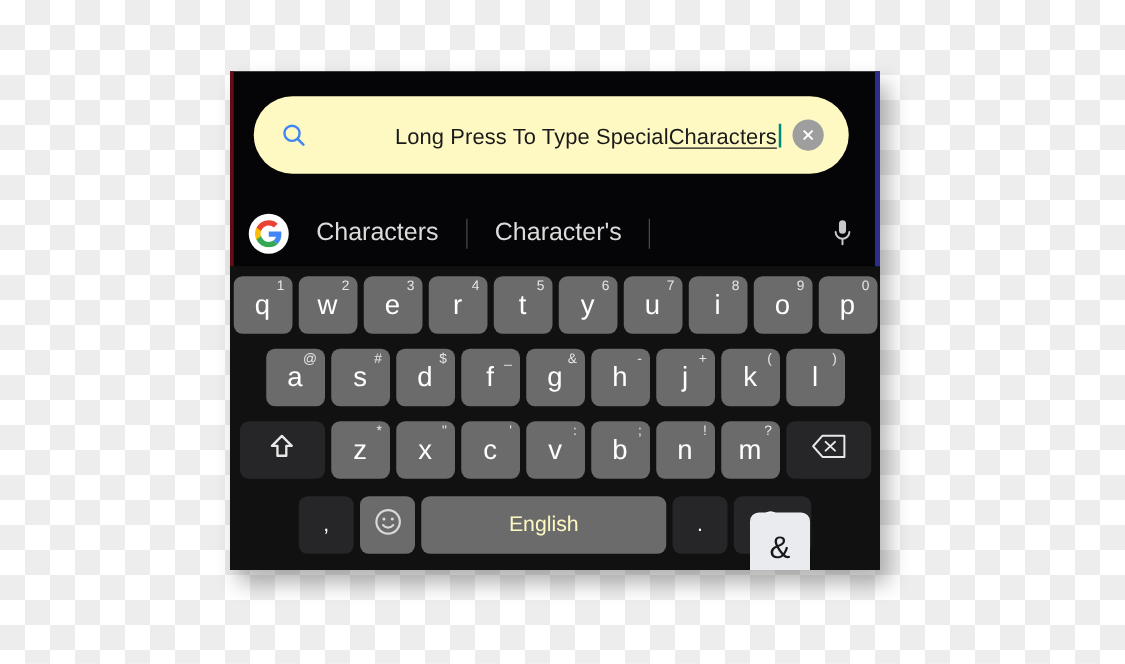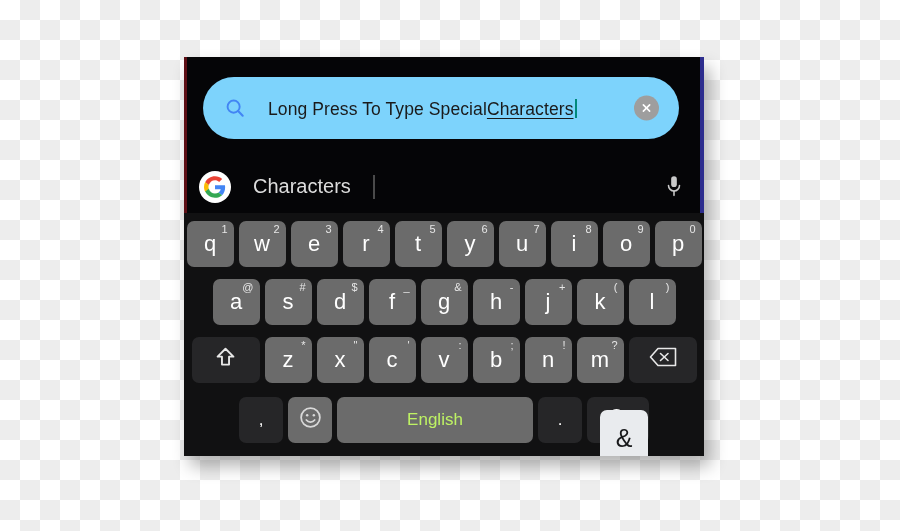--- a/index.html
+++ b/index.html
@@ -21,22 +21,22 @@
     background:#050507;
     box-shadow:6px 10px 16px rgba(0,0,0,.30);
     overflow:hidden;
   }
   .edge-left{position:absolute;left:0;top:0;width:3px;height:100%;background:#5d0f15;}
   .edge-right{position:absolute;right:0;top:0;width:4px;height:100%;background:#2d2d8e;}
 
   
   .searchwrap{position:absolute;left:19px;top:20px;width:476px;height:62px;}
   .searchbar{
-    position:absolute;inset:0;background:#7dd3fc;border-radius:34px;
-    display:flex;align-items:center;
+    position:absolute;inset:0;background:#fef9c3;border-radius:34px;
+    display:flex;align-items:center;gap:48px;
   }
   .search-icon{width:22px;height:22px;margin-left:21px;flex:0 0 auto;}
   .search-text{
     margin-left:22px;font-size:17.5px;color:#1a1a1a;white-space:nowrap;
     letter-spacing:.1px;display:flex;align-items:baseline;
   }
   .composing{text-decoration:underline;text-underline-offset:3px;}
   .caret{display:inline-block;width:2.5px;height:19px;background:#00897b;margin-left:1px;
          position:relative;top:2.5px;}
   .clear-btn{
@@ -80,21 +80,21 @@
     position:absolute;top:3px;right:6px;font-size:11px;color:#e6e6e6;line-height:1;
   }
   .key.dark{background:#262628;}
   .key.wide{width:68px;}
 
   
   .r4 .key{height:46px;font-size:17px;}
   .k-123{width:68px;background:#262628;font-size:18px;}
   .k-comma{width:44px;background:#262628;}
   .k-emoji{width:44px;background:#6b6b6b;}
-  .k-space{width:196px;background:#6b6b6b;font-size:15px;color:#bef264;}
+  .k-space{width:196px;background:#6b6b6b;font-size:15px;color:#fef9c3;}
   .k-period{width:44px;background:#262628;}
   .k-search{width:62px;background:#262628;}
 
   
   .press-col{
     position:absolute;left:417px;top:240px;width:46px;height:86px;
     background:#bdbdbd;border-radius:0 0 7px 7px;z-index:9;
   }
   .popup{
     position:absolute;left:416px;top:197px;width:48px;height:57px;
@@ -137,20 +137,21 @@
       <div class="g-logo">
         <svg viewBox="0 0 48 48" width="22" height="22">
           <path fill="#EA4335" d="M24 9.5c3.5 0 6.6 1.2 9 3.6l6.7-6.7C35.6 2.6 30.2.5 24 .5 14.6.5 6.5 5.9 2.6 13.8l7.9 6.1C12.4 14 17.7 9.5 24 9.5z"></path>
           <path fill="#4285F4" d="M46.1 24.6c0-1.6-.15-3.2-.43-4.6H24v9.1h12.4c-.55 2.9-2.2 5.4-4.7 7.1l7.6 5.9c4.4-4.1 6.8-10.2 6.8-17.5z"></path>
           <path fill="#FBBC05" d="M10.5 28.6c-.5-1.5-.8-3-.8-4.6s.3-3.1.8-4.6l-7.9-6.1C1 16.4 0 20.1 0 24s1 7.6 2.6 10.7l7.9-6.1z"></path>
           <path fill="#34A853" d="M24 47.5c6.3 0 11.6-2.1 15.4-5.7l-7.6-5.9c-2.1 1.4-4.8 2.3-7.8 2.3-6.3 0-11.6-4.5-13.5-10.4l-7.9 6.1C6.5 42.1 14.6 47.5 24 47.5z"></path>
         </svg>
       </div>
       <div class="sugg">Characters</div>
       <div class="sugg-sep"></div>
+      <div class="sugg">Character's</div>
       <div class="sugg-sep"></div>
       <div class="mic">
         <svg viewBox="0 0 24 30" width="20" height="28">
           <rect x="8.6" y="2" width="6.8" height="13" rx="3.4" fill="#c9c9c9"></rect>
           <path d="M5.4 13.2a6.6 6.6 0 0 0 13.2 0" fill="none" stroke="#c9c9c9" stroke-width="1.9" stroke-linecap="round"></path>
           <line x1="12" y1="20" x2="12" y2="25" stroke="#c9c9c9" stroke-width="1.9" stroke-linecap="round"></line>
         </svg>
       </div>
     </div>
 

